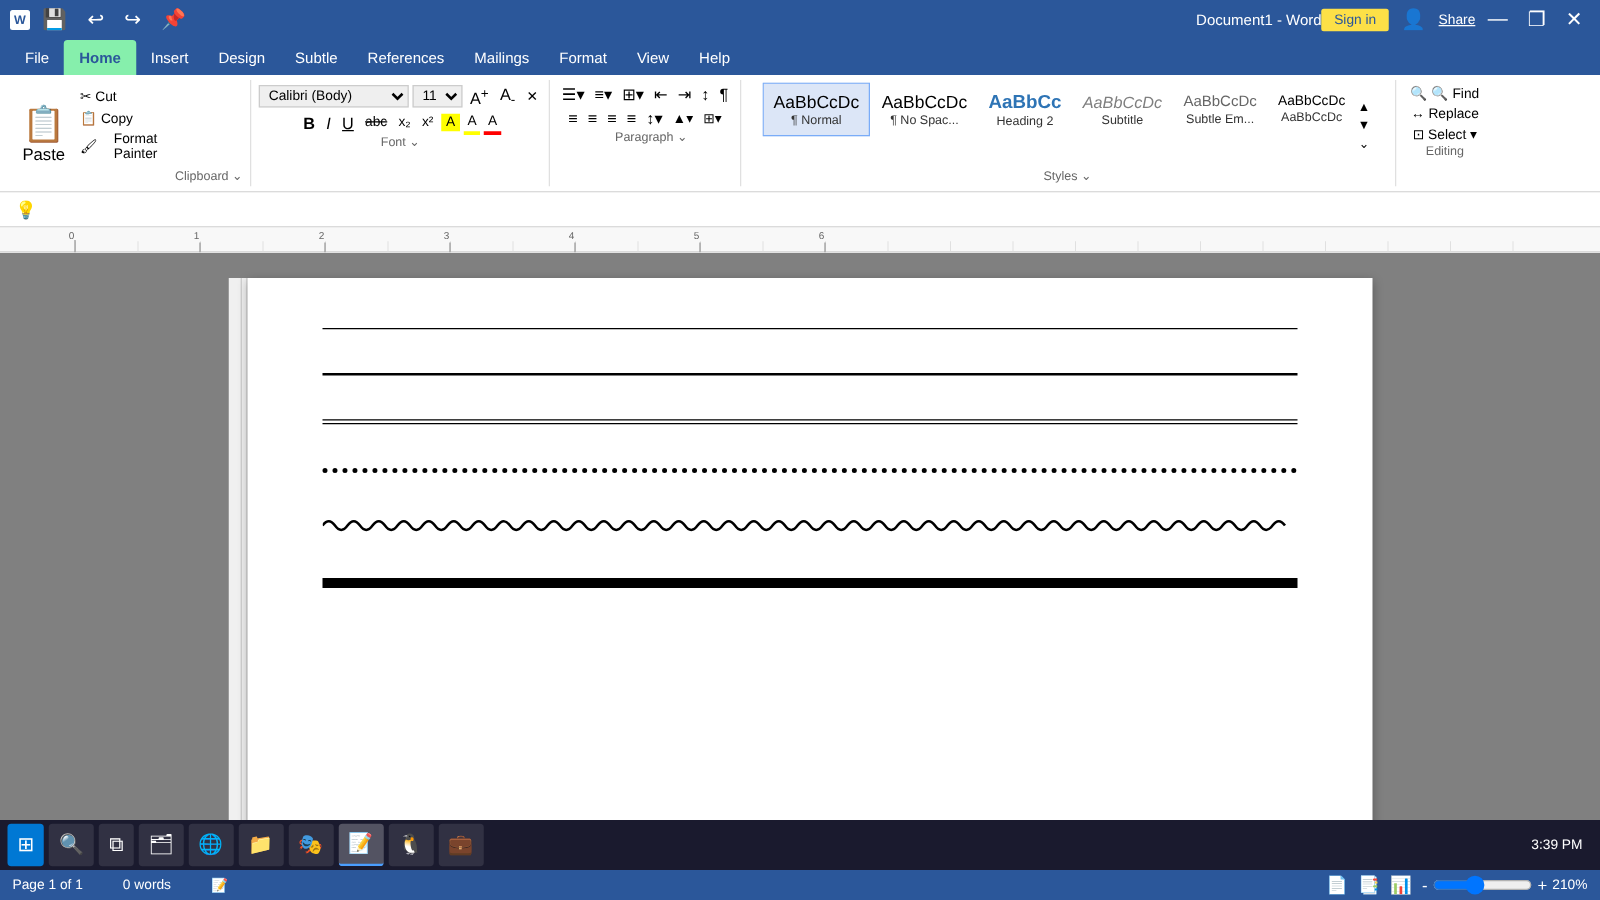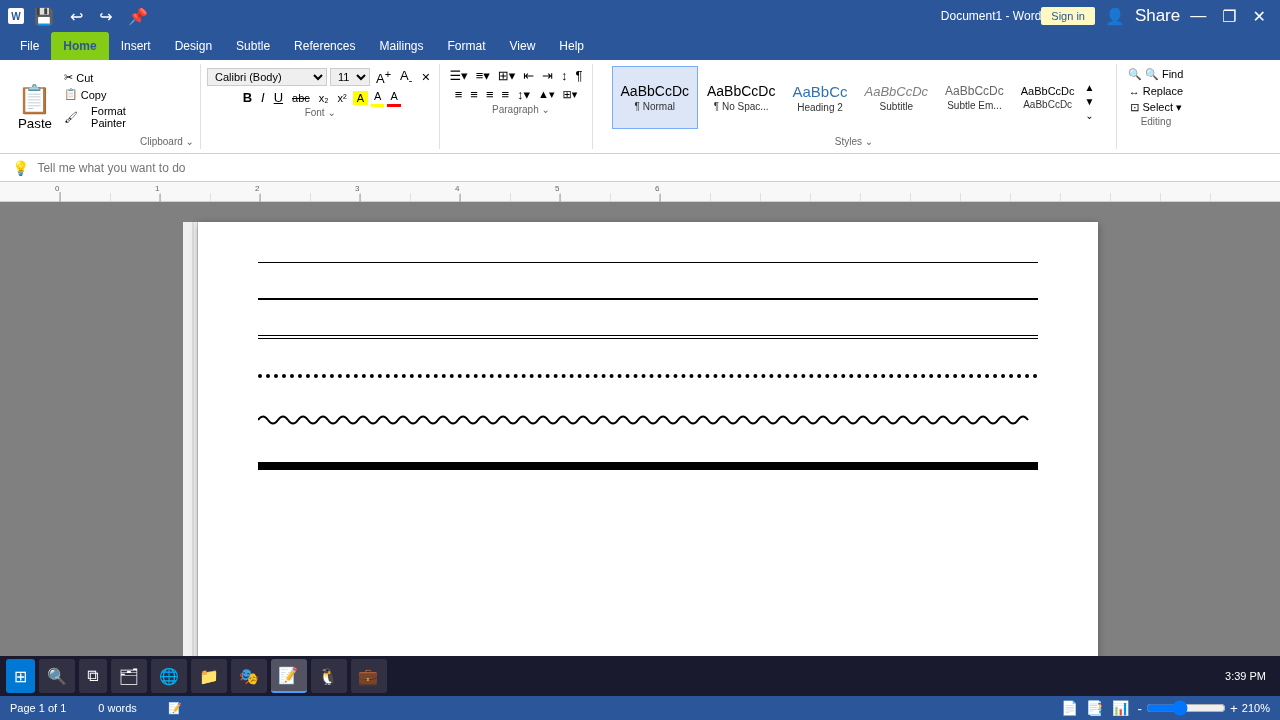--- a/index.html
+++ b/index.html
@@ -14,42 +14,42 @@
       justify-content: space-between;
       padding: 0 8px;
       color: white;
     }
     .title-bar-left { display: flex; align-items: center; gap: 4px; }
     .title-bar-center { flex: 1; text-align: right; font-size: 12px; color: white; }
     .title-bar-right { display: flex; align-items: center; gap: 4px; }
     .title-icon { width: 16px; height: 16px; background: #fff; border-radius: 2px; display: flex; align-items: center; justify-content: center; }
     .title-icon span { color: #2b579a; font-size: 10px; font-weight: bold; }
     .tb-btn { background: none; border: none; color: white; cursor: pointer; padding: 2px 6px; font-size: 16px; }
-    .sign-in-btn { background: #fef9c3; color: #2b579a; border: none; padding: 3px 10px; font-size: 11px; cursor: pointer; border-radius: 2px; }
+    .sign-in-btn { background: #fde047; color: #2b579a; border: none; padding: 3px 10px; font-size: 11px; cursor: pointer; border-radius: 2px; }
 
     
     .ribbon-tabs {
       background: #2b579a;
       display: flex;
       align-items: flex-end;
       padding: 0 8px;
       height: 28px;
     }
     .ribbon-tab {
       padding: 4px 12px;
       color: white;
       font-size: 12px;
       cursor: pointer;
       border-radius: 3px 3px 0 0;
       height: 100%;
       display: flex;
       align-items: center;
     }
     .ribbon-tab.active {
-      background: #84cc16;
+      background: #86efac;
       color: #2b579a;
       font-weight: 600;
     }
 
     
     .ribbon {
       background: white;
       border-bottom: 1px solid #d0d0d0;
       padding: 4px 8px;
       display: flex;
@@ -80,21 +80,21 @@
     .font-btn { background: none; border: none; cursor: pointer; padding: 2px 3px; font-size: 13px; }
     .bold { font-weight: bold; }
     .italic { font-style: italic; }
     .underline { text-decoration: underline; }
     .strikethrough { text-decoration: line-through; }
     .para-row { display: flex; align-items: center; gap: 2px; }
     .para-btn { background: none; border: none; cursor: pointer; padding: 2px 3px; font-size: 13px; }
     .styles-row { display: flex; gap: 2px; }
     .style-item {
       padding: 4px 8px; border: none; background: none; cursor: pointer;
-      font-size: 11px; min-width: 68px; text-align: center; height: 63px;
+      font-size: 11px; min-width: 68px; text-align: center; height: 43px;
       display: flex; flex-direction: column; align-items: center; justify-content: center;
     }
     .style-item.active { background: #dce6f7; border: 1px solid #7aacf8; }
     .style-name { font-size: 10px; color: #333; margin-top: 2px; }
     .styles-scroll { display: flex; flex-direction: column; gap: 1px; justify-content: center; }
     .scroll-arrow { background: none; border: none; cursor: pointer; font-size: 10px; padding: 1px 2px; }
     .edit-btn { background: none; border: none; cursor: pointer; font-size: 11px; padding: 2px 6px; display: flex; align-items: center; gap: 3px; }
 
     
     .tell-me-bar {
@@ -206,21 +206,21 @@
     <button class="tb-btn" title="Undo">↩</button>
     <button class="tb-btn" title="Redo">↪</button>
     <button class="tb-btn" title="Pin">📌</button>
   </div>
   <div class="title-bar-center">
     <span>Document1  -  Word</span>
   </div>
   <div class="title-bar-right">
     <button class="sign-in-btn">Sign in</button>
     <button class="tb-btn">👤</button>
-    <span style="color:white;font-size:17px;">Share</span>
+    <span style="color:white;font-size:11px;text-decoration:underline;">Share</span>
     <button class="tb-btn">—</button>
     <button class="tb-btn">❐</button>
     <button class="tb-btn">✕</button>
   </div>
 </div>
 
 <div class="ribbon-tabs">
   <div class="ribbon-tab">File</div>
   <div class="ribbon-tab active">Home</div>
   <div class="ribbon-tab">Insert</div>
@@ -314,21 +314,21 @@
           <span class="style-name">¶ Normal</span>
         </button>
 
         <button class="style-item">
           <span style="font-size:14px;">AaBbCcDc</span>
           <span class="style-name">¶ No Spac...</span>
         </button>
 
 
         <button class="style-item">
-          <span style="font-size:15px; font-weight:normal; color:#2e74b5;">AaBbCc</span>
+          <span style="font-size:15px; font-weight:bold; color:#2e74b5;">AaBbCc</span>
           <span class="style-name">Heading 2</span>
         </button>
 
 
         <button class="style-item">
           <span style="font-size:13px; color:#7f7f7f; font-style:italic;">AaBbCcDc</span>
           <span class="style-name">Subtitle</span>
         </button>
 
         <button class="style-item">
@@ -362,21 +362,20 @@
     <button class="edit-btn">
       <span>⊡</span>
       <span>Select ▾</span>
     </button>
     <div style="font-size:10px;color:#666;text-align:center;">Editing</div>
   </div>
 </div>
 
 <div class="tell-me-bar">
   <span class="tell-me-icon">💡</span>
-  <input class="tell-me-input" placeholder="Tell me what you want to do" style="">
 </div>
 
 <div class="ruler">
   <div class="ruler-inner">
     <svg width="100%" height="20" style="position:absolute;top:0;left:0;">
 
       <line x1="60" y1="10" x2="60" y2="20" stroke="#999" stroke-width="1"></line>
       <text x="55" y="9" font-size="8" fill="#666">0</text>
       <line x1="160" y1="12" x2="160" y2="20" stroke="#999" stroke-width="1"></line>
       <text x="155" y="9" font-size="8" fill="#666">1</text>

